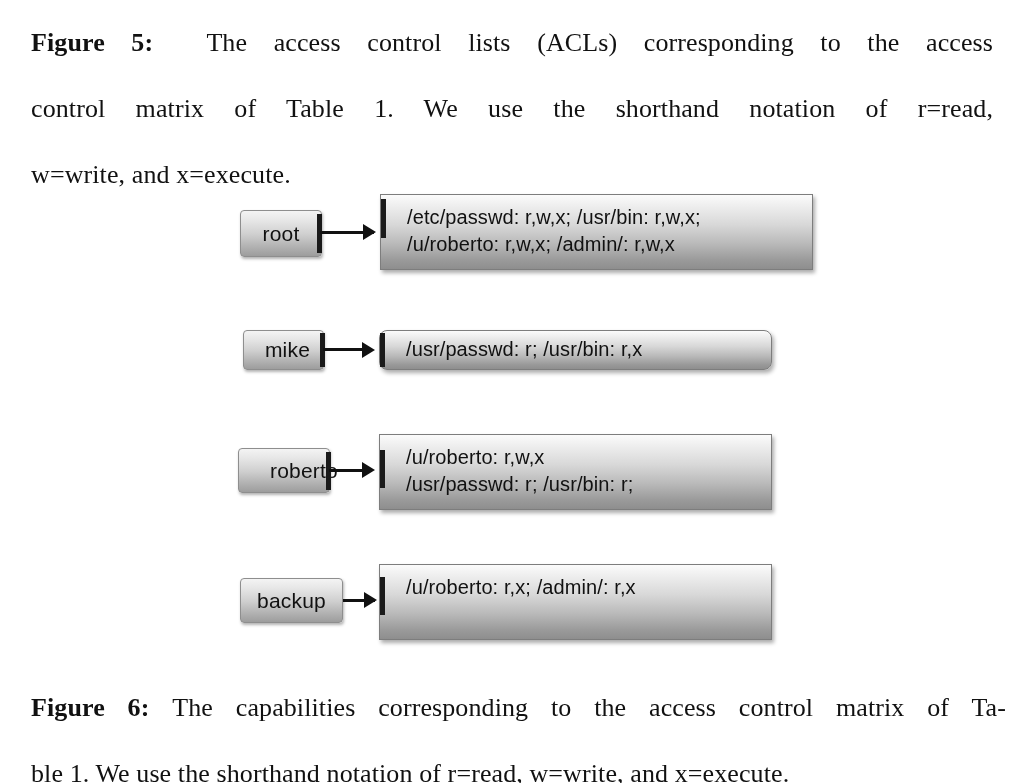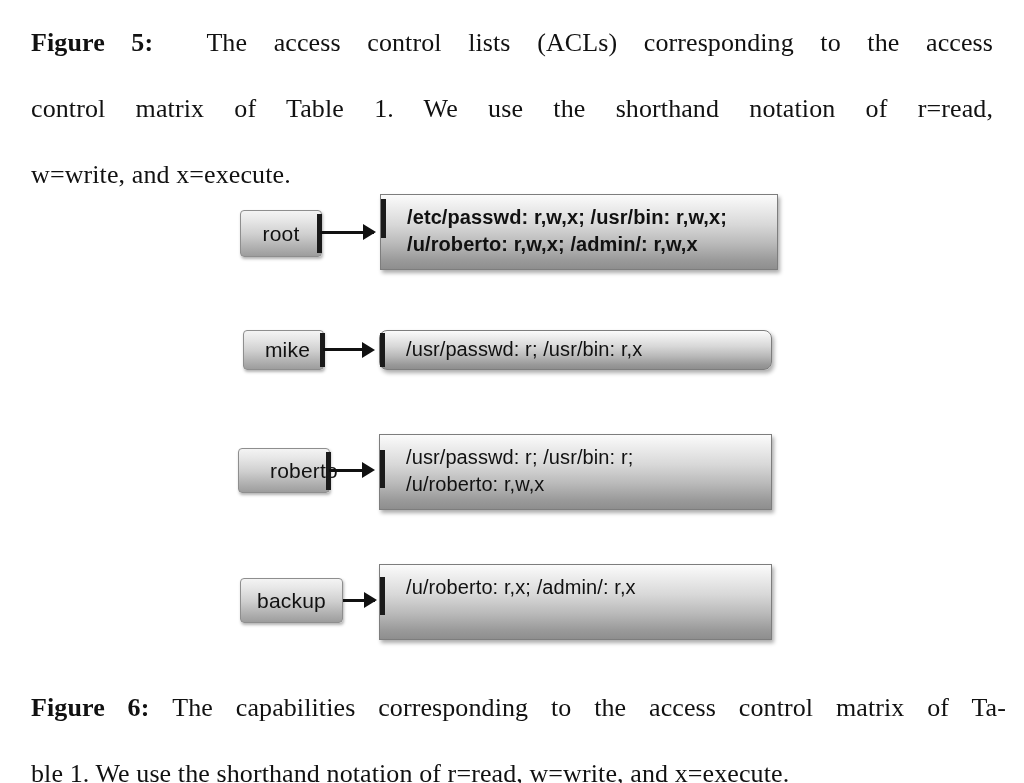--- a/index.html
+++ b/index.html
@@ -152,21 +152,21 @@
 
 <div id="diagram">
 
   <div class="row">
     <div class="principal" style="left:240px; top:210px; width:82px; height:47px;">
       <span>root</span>
     </div>
     <div class="port-right" style="left:317px; top:214px; height:39px;"></div>
     <div class="arrow-line" style="left:320px; top:231px; width:54px;"></div>
     <div class="arrow-head" style="left:363px; top:224px;"></div>
-    <div class="aclbox" style="left:380px; top:194px; width:398px; height:76px;font-weight:bold;">
+    <div class="aclbox" style="left:380px; top:194px; width:433px; height:76px;">
       <span class="acl-line">/etc/passwd: r,w,x; /usr/bin: r,w,x;</span>
       <span class="acl-line">/u/roberto: r,w,x; /admin/: r,w,x</span>
     </div>
     <div class="port-left" style="left:381px; top:199px; height:39px;"></div>
   </div>
 
   <div class="row">
     <div class="principal" style="left:243px; top:330px; width:81px; height:40px;padding-left:8px;">
       <span>mike</span>
     </div>
@@ -180,22 +180,22 @@
   </div>
 
   <div class="row">
     <div class="principal" style="left:238px; top:448px; width:92px; height:45px;padding-left:40px;">
       <span>roberto</span>
     </div>
     <div class="port-right" style="left:326px; top:452px; height:38px;"></div>
     <div class="arrow-line" style="left:329px; top:469px; width:43px;"></div>
     <div class="arrow-head" style="left:362px; top:462px;"></div>
     <div class="aclbox" style="left:379px; top:434px; width:393px; height:76px;">
+      <span class="acl-line">/u/roberto: r,w,x</span>
       <span class="acl-line">/usr/passwd: r; /usr/bin: r;</span>
-      <span class="acl-line">/u/roberto: r,w,x</span>
     </div>
     <div class="port-left" style="left:380px; top:450px; height:38px;"></div>
   </div>
 
   <div class="row">
     <div class="principal" style="left:240px; top:578px; width:103px; height:45px;">
       <span>backup</span>
     </div>
     <div class="arrow-line" style="left:343px; top:599px; width:32px;"></div>
     <div class="arrow-head" style="left:364px; top:592px;"></div>

